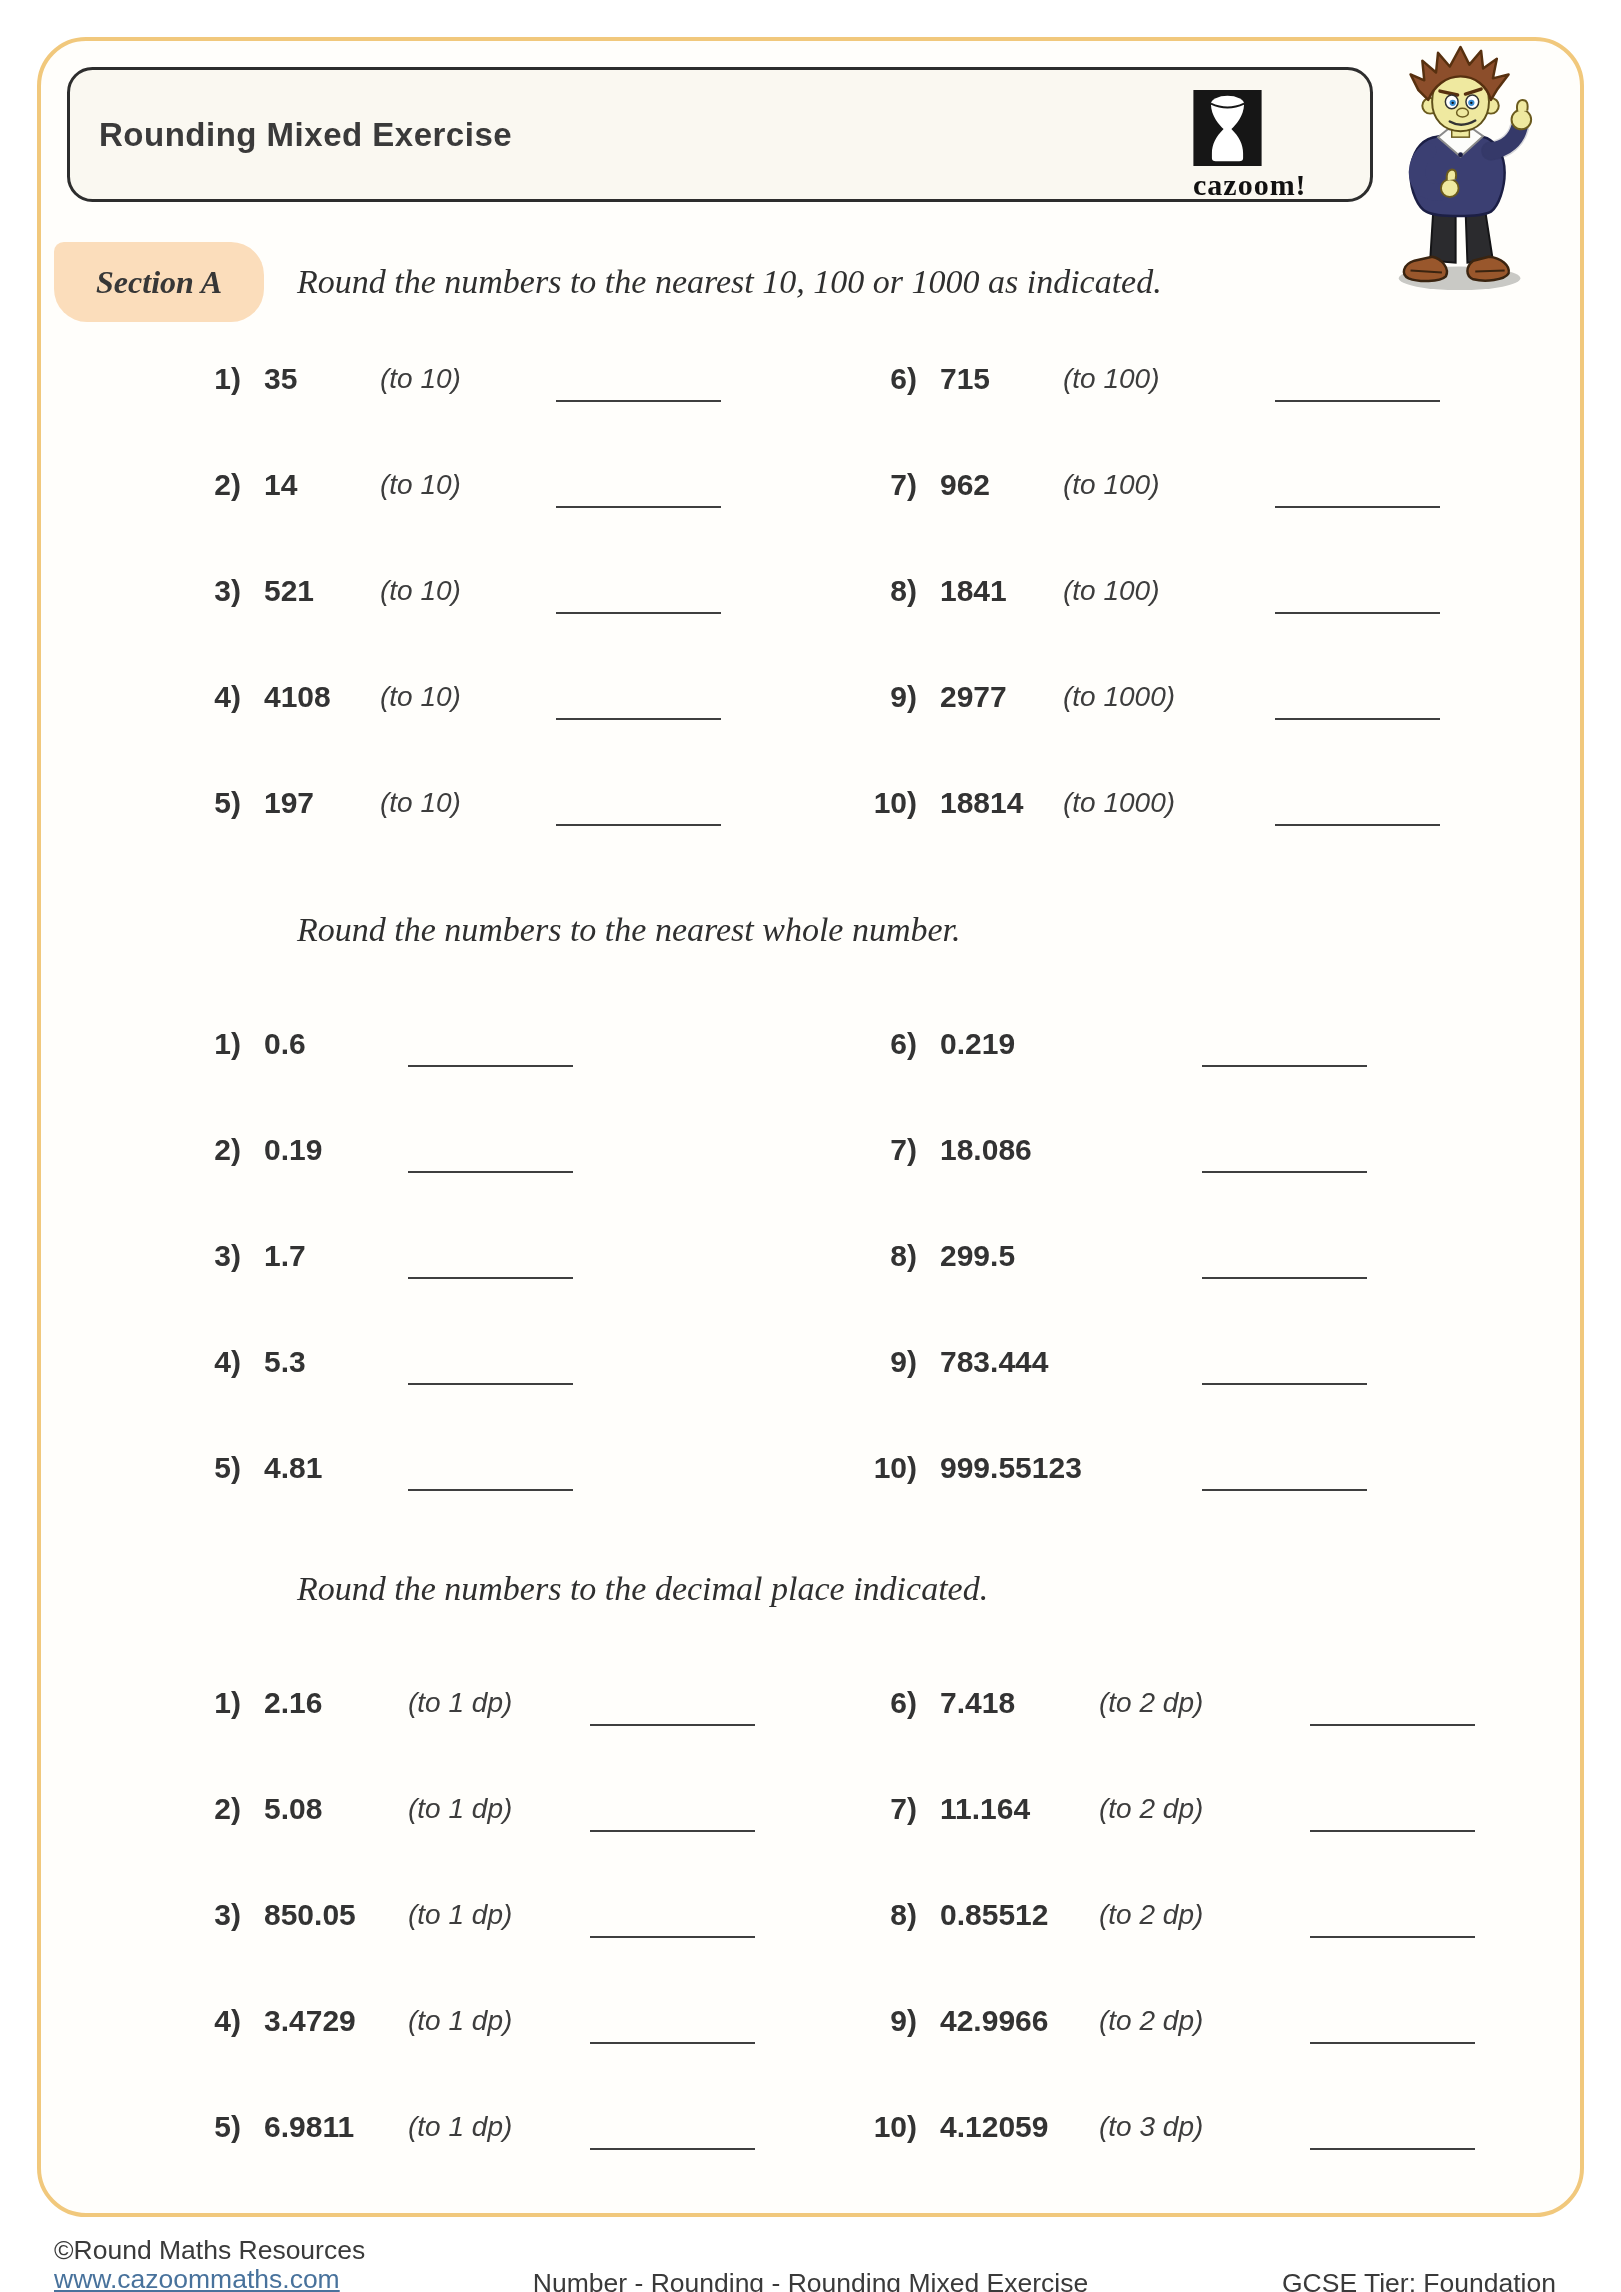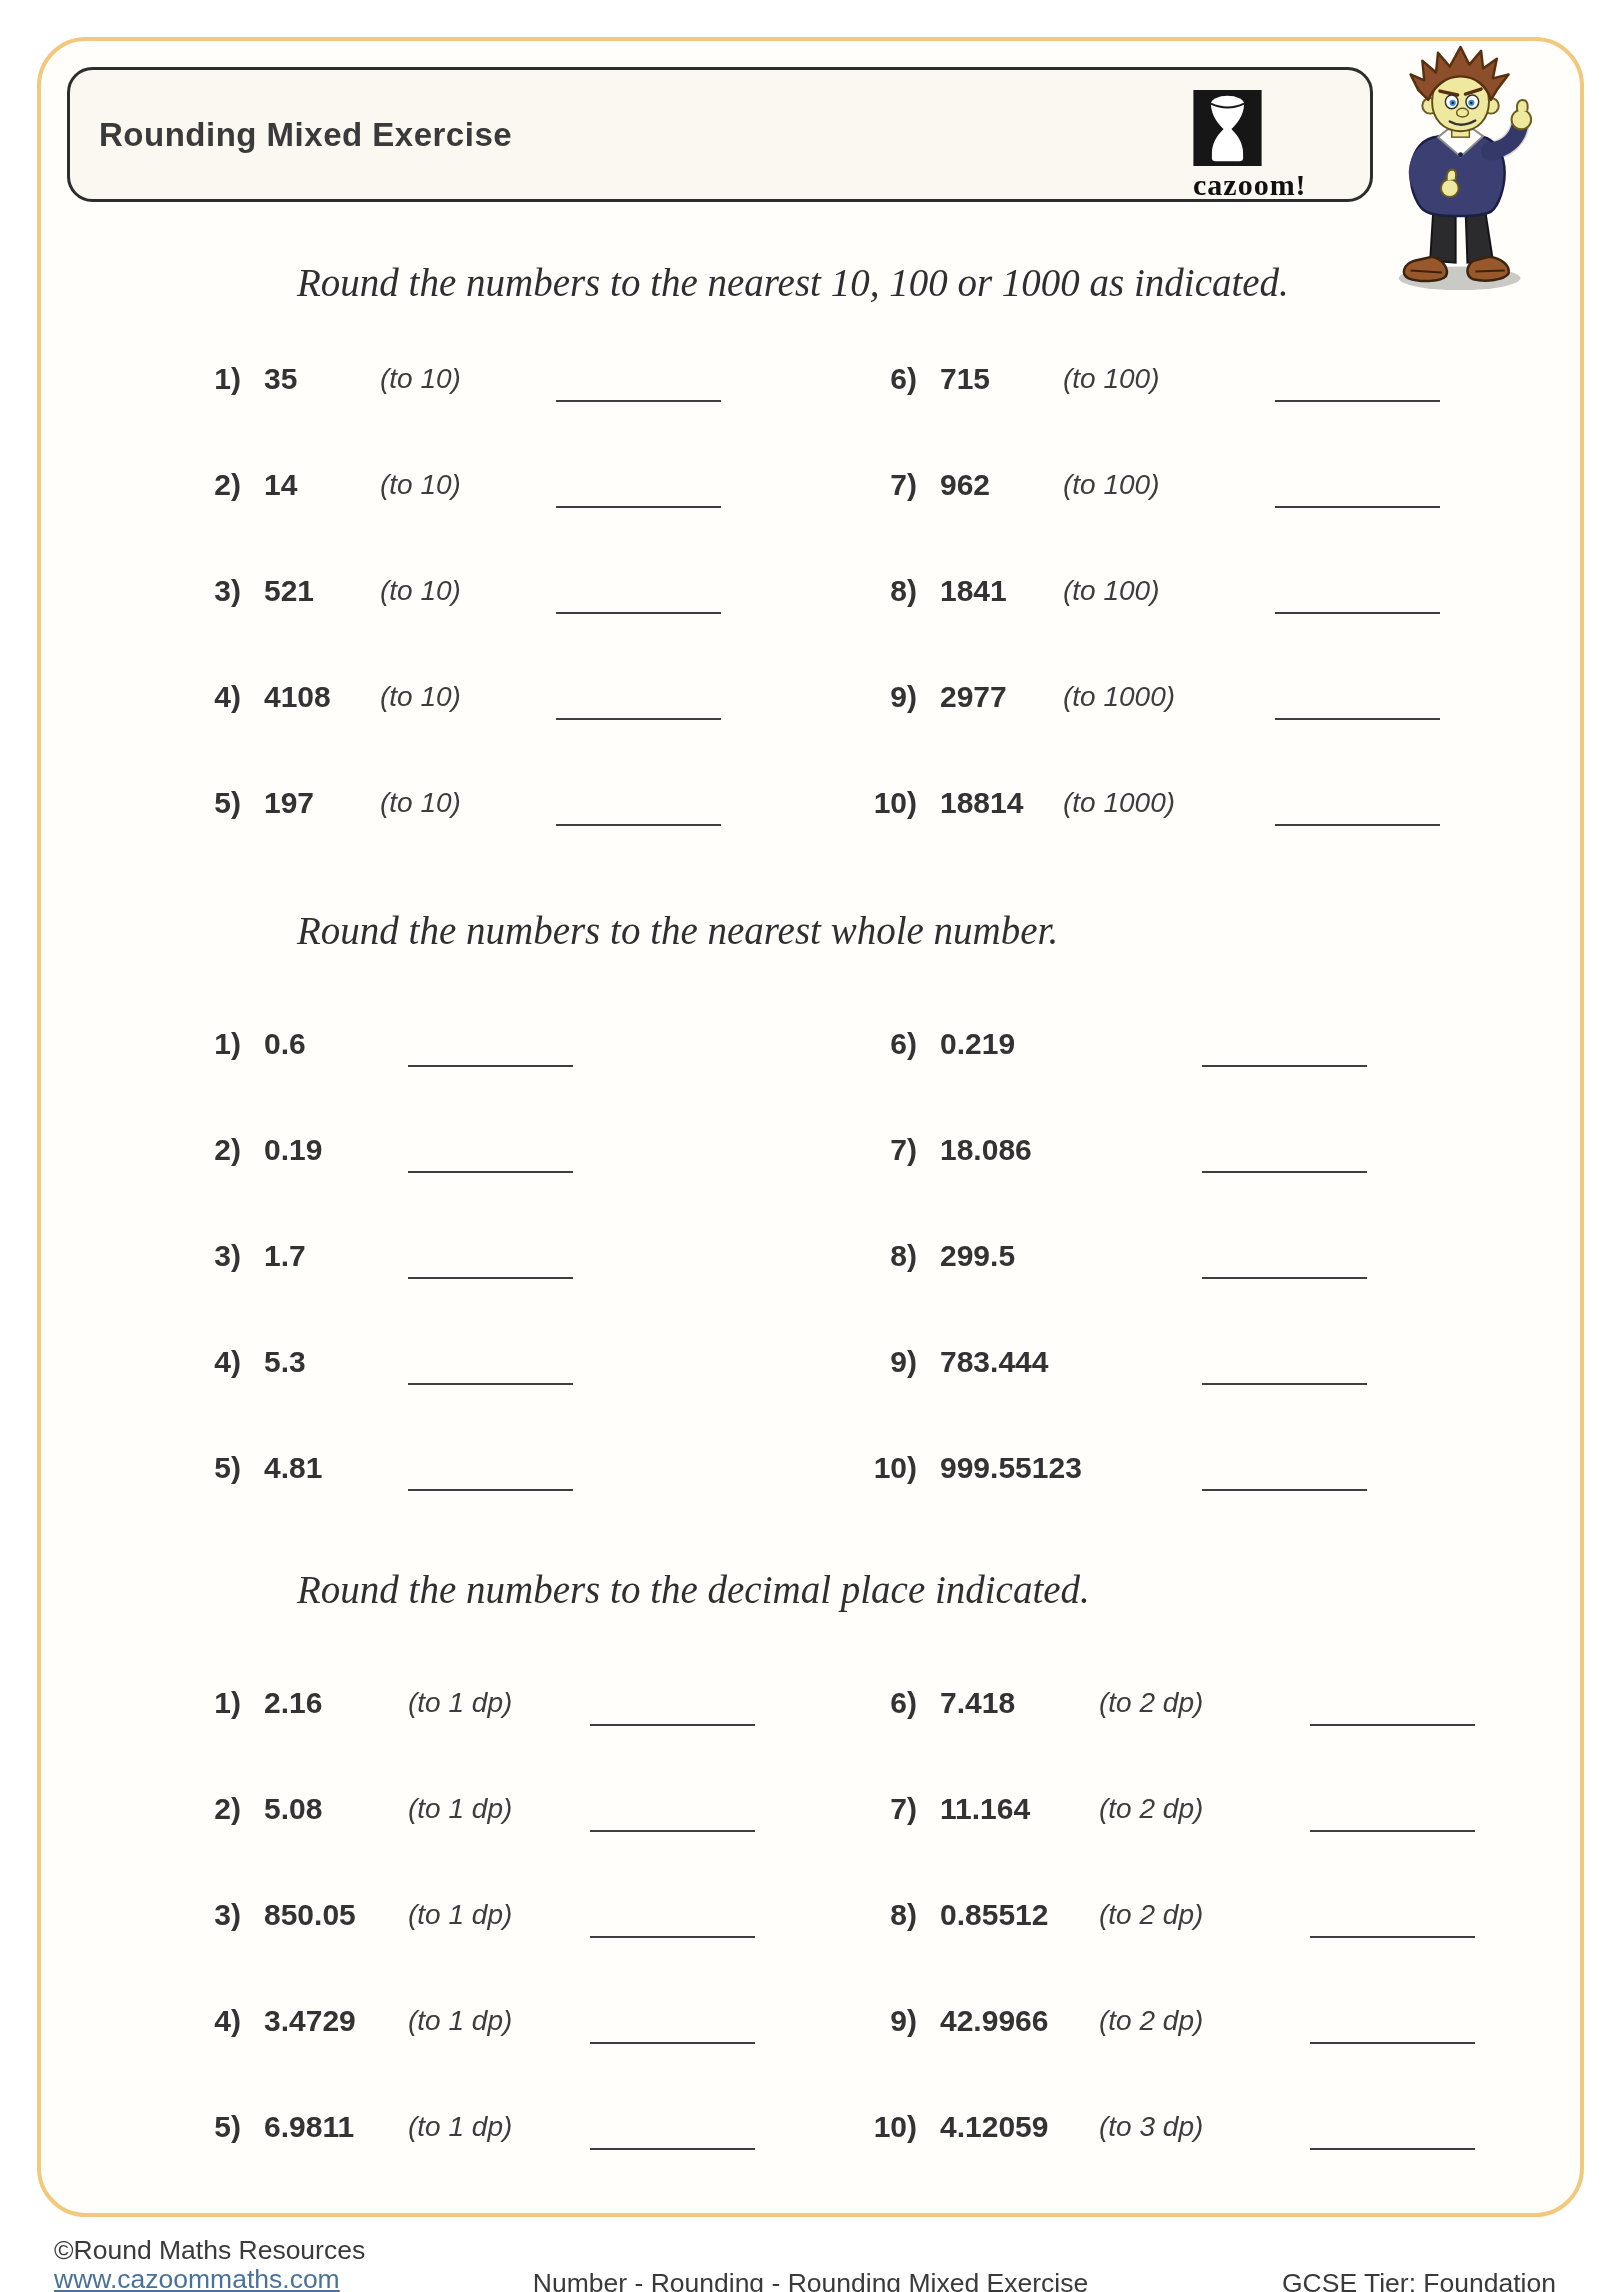--- a/index.html
+++ b/index.html
@@ -42,21 +42,21 @@
   .section-label{
     position:absolute;left:54px;width:210px;height:80px;background:var(--section-peach);
     border-radius:9.8px 33px 33px 33px;display:flex;align-items:center;justify-content:center;
   }
   .s-label{
     font-family:"Liberation Serif", serif;font-style:italic;font-weight:bold;
     font-size:32px;color:#373737;
   }
   .section-instruction{
     position:absolute;left:297px;height:80px;display:flex;align-items:center;
-    font-family:"Liberation Serif", serif;font-style:italic;font-size:39px;color:#2f2f2f;
+    font-family:"Liberation Serif", serif;font-style:italic;font-size:34px;color:#2f2f2f;
   }
   .qgrid{
     position:absolute;left:176px;width:1276px;
     display:grid;grid-auto-flow:column;
     grid-template-rows:repeat(5,106px);grid-template-columns:676px 600px;
   }
   .qrow{position:relative;}
   .qnum,.qval{
     position:absolute;top:50%;transform:translateY(-50%);
     font-size:30px;font-weight:bold;color:#333;
@@ -153,20 +153,23 @@
   <circle cx="77" cy="59" r="3.2" fill="#3B8FD4"></circle>
   <circle cx="96" cy="59" r="3.2" fill="#3B8FD4"></circle>
   <circle cx="77" cy="59" r="1.2" fill="#111"></circle>
   <circle cx="96" cy="59" r="1.2" fill="#111"></circle>
   <ellipse cx="87" cy="69" rx="6" ry="4.5" fill="#EFE9A0" stroke="#6B5B1E" stroke-width="1.5"></ellipse>
   <path d="M74,78 Q86,85 100,77" fill="none" stroke="#333" stroke-width="2.5" stroke-linecap="round"></path>
 </svg>
 
 <div id="sections">
   <section class="section sec-0">
+    <div class="section-label">
+      <span class="s-label">Section A</span>
+    </div>
     <div class="section-instruction">Round the numbers to the nearest 10, 100 or 1000 as indicated.</div>
     <div class="qgrid">
   <div class="qrow">
     <span class="qnum">1)</span>
     <span class="qval">35</span>
     <span class="qhint">(to 10)</span>
     <span class="answer-line"></span>
   </div>
 
   <div class="qrow">

